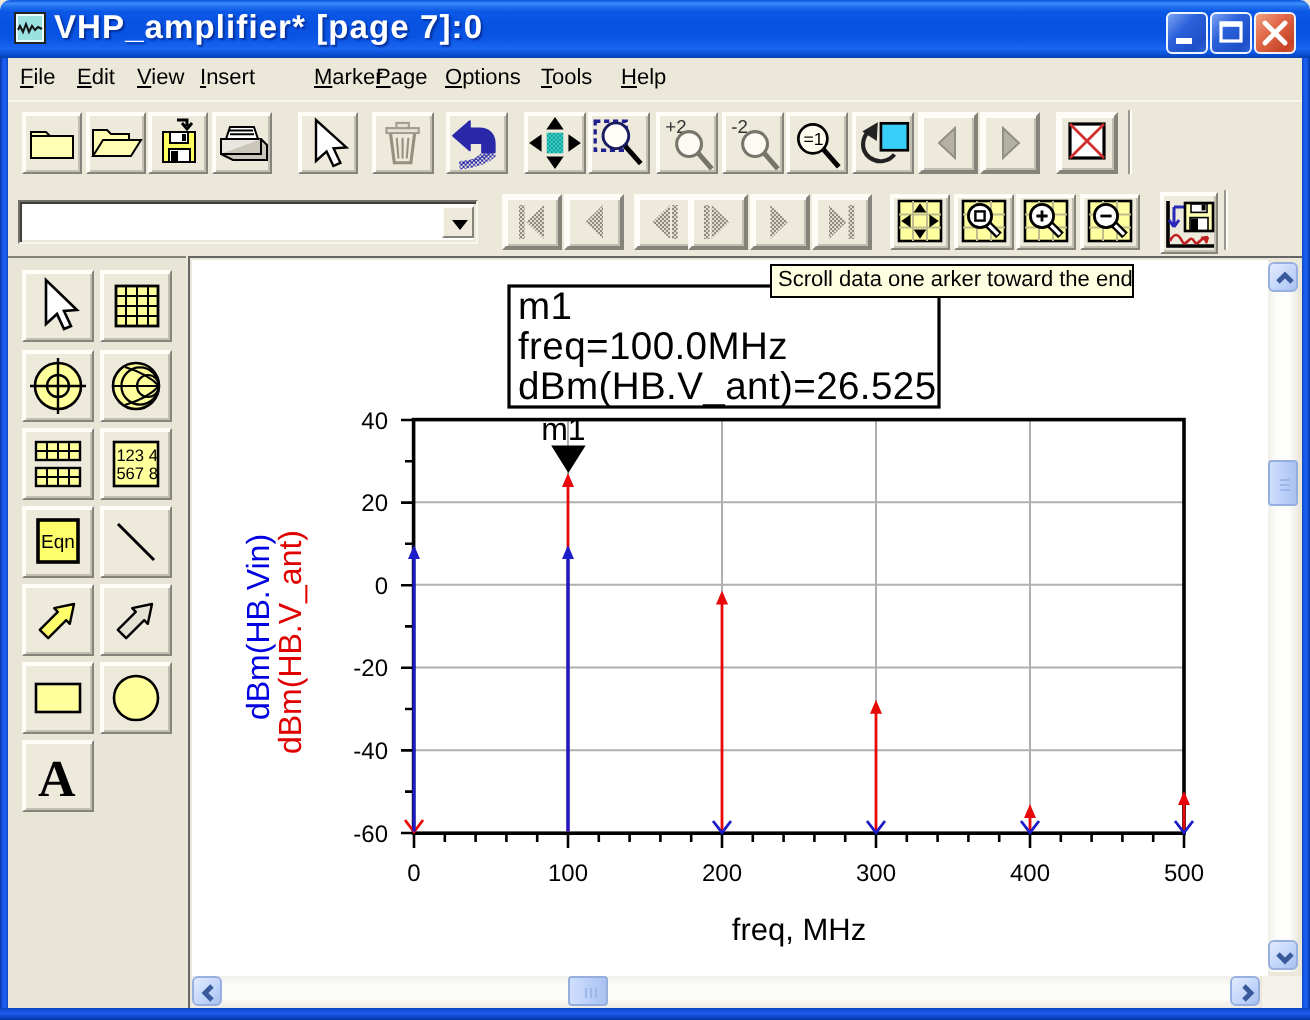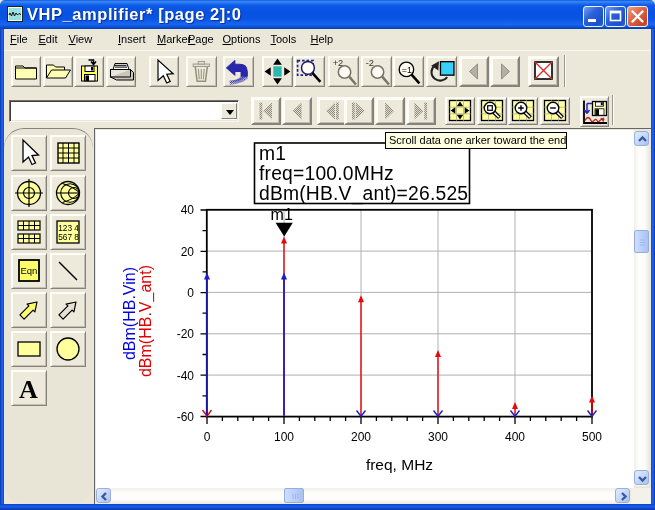--- a/index.html
+++ b/index.html
@@ -39,21 +39,21 @@
 #combo { left:9px; top:100px; width:230px; height:22px; background:#fff;
   border:1px solid; border-color:#716f68 #f8f6f0 #f8f6f0 #716f68;
   box-shadow:inset 1px 1px 0 #403e3a, inset -1px -1px 0 #ebe8da; }
 #combo .sel { position:absolute; left:3px; top:2.5px; height:16px; background:#0a246a; color:#fff; font-size:13.5px; font-weight:bold; padding:0 2px; line-height:16px; }
 #combo .drop { position:absolute; right:1px; top:2px; width:16px; height:16px; background:#edeadc;
   border:1px solid; border-color:#fdfcf6 #85837a #85837a #fdfcf6; }
 #combo .drop:after { content:""; position:absolute; left:4px; top:6px; border:4px solid transparent; border-top:5px solid #000; }
 
 
 #client { left:4px; top:128px; width:647px; height:376px; background:#ebe8da; }
-#palette { position:absolute; left:0; top:0; width:89px; height:376px; background:#e8e5d6; border-top:1px solid #85837a;border-radius:20px; }
+#palette { position:absolute; left:0; top:0; width:89px; height:376px; background:#e8e5d6; border-top:1px solid #85837a; }
 .pbtn { position:absolute; width:36px; height:36px; background:#edeadc;
   border:1px solid; border-color:#fdfcf6 #85837a #85837a #fdfcf6;
   box-shadow:inset 1px 1px 0 #fffef8, inset -1px -1px 0 #c2bfb2; }
 #canvaswrap { position:absolute; left:90px; top:0; width:557px; height:376px; border-top:1px solid #666; border-left:1px solid #666; background:#ebe8da; }
 #canvas { position:absolute; left:1px; top:1px; width:538px; height:358px; background:#fff; }
 
 
 #vscroll { position:absolute; left:539px; top:2px; width:15px; height:355px; background:linear-gradient(90deg,#f0efea,#fdfdfb 30%,#fdfdfb 70%,#eceae2); }
 #hscroll { position:absolute; left:1px; top:359px; width:534px; height:16px; background:linear-gradient(180deg,#f0efea,#fdfdfb 30%,#fdfdfb 70%,#eceae2); }
 .sbtn { position:absolute; border-radius:3px; background:linear-gradient(135deg,#e3ecfd,#c0d4fa 60%,#a8c0ee); border:1px solid #98b0e0; }
@@ -65,21 +65,21 @@
 </style>
 </head>
 <body>
 
 <div class="abs" id="titlebar">
   <svg class="abs" id="winicon" viewBox="0 0 16 16">
     <rect x="0.5" y="0.5" width="15" height="15" fill="#9be1e1" stroke="#222"></rect>
     <rect x="1.5" y="1.5" width="13" height="13" fill="none" stroke="#e8fefe"></rect>
     <path d="M2 9 L3 7 L4.5 10 L6 6 L7.5 10 L9 7 L10.5 9 L12 7.5 L14 8.5" fill="none" stroke="#111" stroke-width="1"></path>
   </svg>
-  <span class="abs ttext">VHP_amplifier* [page 2]:0</span>
+  <span class="abs ttext">VHP_amplifier* [page 7]:0</span>
   <div class="abs capbtn" id="btnmin"></div>
   <div class="abs capbtn" id="btnmax"></div>
   <div class="abs capbtn" id="btnclose"></div>
   <svg class="abs" style="left:583px;top:6px;width:21px;height:21px;z-index:2" viewBox="0 0 21 21">
       <rect x="5" y="13" width="8" height="3" fill="#fff"></rect>
     </svg>
   <svg class="abs" style="left:605px;top:6px;width:21px;height:21px;z-index:2" viewBox="0 0 21 21">
       <rect x="5.5" y="5.5" width="10" height="9" fill="none" stroke="#fff" stroke-width="1.6"></rect>
       <rect x="5" y="4.8" width="11" height="2.6" fill="#fff"></rect>
     </svg>
@@ -88,21 +88,21 @@
     </svg>
 </div>
 
 <div class="abs borderL"></div>
 <div class="abs borderR"></div>
 <div class="abs borderB"></div>
 <div class="abs" id="menubar">
   <span style="left:6px"><u>F</u>ile</span>
   <span style="left:34.5px"><u>E</u>dit</span>
   <span style="left:64.5px"><u>V</u>iew</span>
-  <span style="left:114px"><u>I</u>nsert</span>
+  <span style="left:96px"><u>I</u>nsert</span>
   <span style="left:153px"><u>M</u>arker</span>
   <span style="left:184px"><u>P</u>age</span>
   <span style="left:218.5px"><u>O</u>ptions</span>
   <span style="left:266.5px"><u>T</u>ools</span>
   <span style="left:306.5px"><u>H</u>elp</span>
 </div>
 
 <div class="abs" id="toolbar1">
   <svg width="0" height="0">
       <defs>

